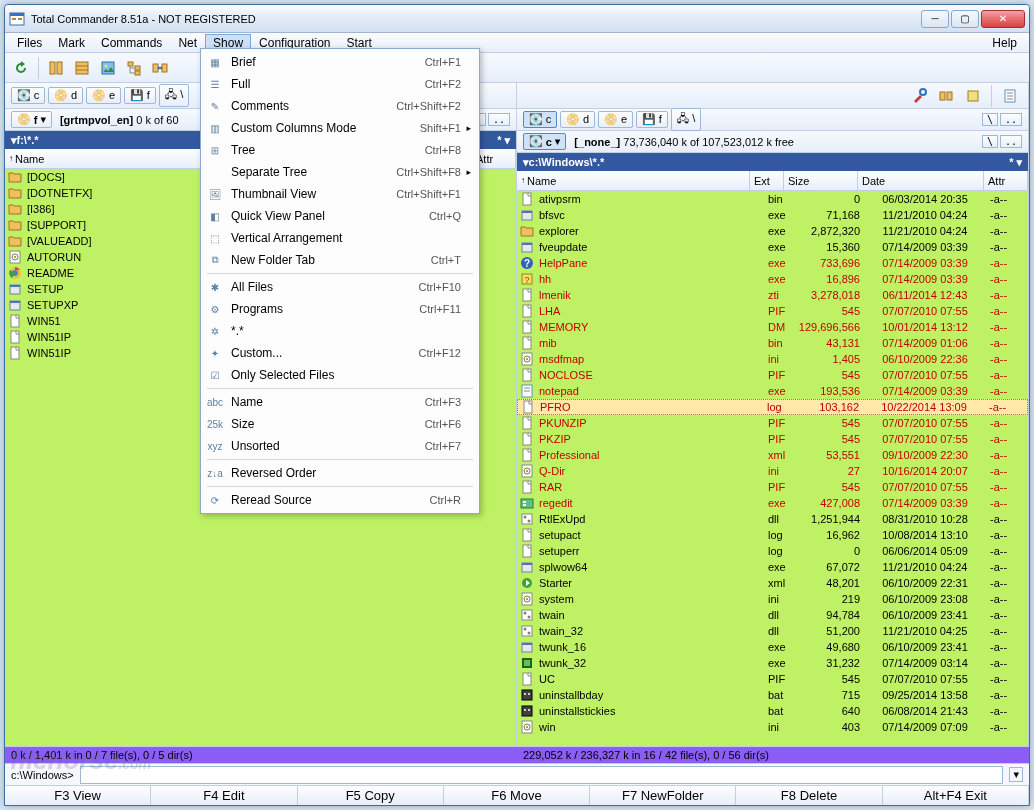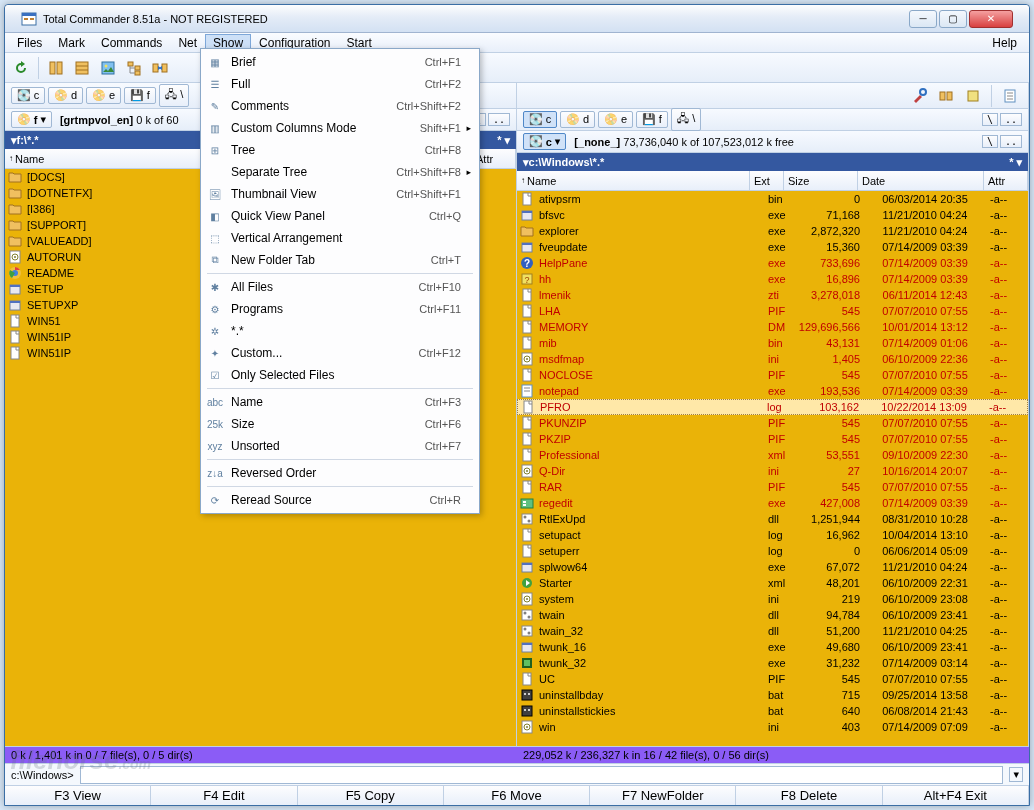--- a/index.html
+++ b/index.html
@@ -1,18 +1,18 @@
 <!DOCTYPE html>
 <html><head>
 <meta charset="utf-8">
 <style>
 * { box-sizing: border-box; margin: 0; padding: 0; }
 body { font-family: 'Segoe UI', Tahoma, sans-serif; font-size: 11px; background: #d8e8f8; width: 1034px; height: 810px; overflow: hidden; position: relative; }
 .window { border: 1px solid #3a6ea5; background: #fff; position: absolute; inset: 4px; box-shadow: 0 0 8px rgba(0,0,0,0.3); border-radius: 4px 4px 0 0; display: flex; flex-direction: column; }
-.titlebar { background: linear-gradient(#fdfdfe, #e4ecf7 45%, #d3e1f3); height: 28px; display: flex; align-items: center; padding: 0 16px; border-bottom: 1px solid #a0b4d0; border-radius: 4px 4px 0 0; }
+.titlebar { background: linear-gradient(#fdfdfe, #e4ecf7 45%, #d3e1f3); height: 28px; display: flex; align-items: center; padding: 0 4px; border-bottom: 1px solid #a0b4d0; border-radius: 4px 4px 0 0; }
 .titlebar .icon { width: 16px; height: 16px; margin-right: 6px; }
 .titlebar .title { flex: 1; color: #000; }
 .winbtns { display: flex; gap: 2px; }
 .winbtn { width: 28px; height: 18px; border: 1px solid #8aa8c8; border-radius: 3px; background: linear-gradient(#f4f8fd,#dbe7f4); display: flex; align-items: center; justify-content: center; font-size: 10px; }
 .winbtn.close { background: linear-gradient(#f5a0a0,#d84040); color: #fff; border-color: #a03030; width: 44px; }
 .menubar { display: flex; height: 20px; background: linear-gradient(#fafcff,#e8effa); border-bottom: 1px solid #c0d0e4; padding: 0 4px; align-items: center; font-size: 12px; }
 .menubar .mi { padding: 2px 8px; cursor: default; }
 .menubar .mi.open { background: #cde0f7; border: 1px solid #7da7d9; padding: 1px 7px; }
 .menubar .spacer { flex: 1; }
 .toolbar { height: 30px; background: linear-gradient(#f7faff,#e6eef9); border-bottom: 1px solid #c0d0e4; display: flex; align-items: center; padding: 0 4px; gap: 2px; }
@@ -26,21 +26,21 @@
 .pathbar .info { margin-left: 8px; }
 .pathbar .endctl { margin-left: auto; display: flex; gap: 2px; }
 .pathbar .endctl span { border: 1px solid #a0b8d4; background: linear-gradient(#fdfdfe,#e8effa); padding: 0 4px; font-family: monospace; font-size: 10px; }
 .dirhead { height: 18px; background: #3458a0; color: #fff; display: flex; align-items: center; padding: 0 6px; font-size: 11px; font-weight: bold; }
 .dirhead .dd { margin-left: auto; }
 .listhdr { display: flex; height: 20px; background: linear-gradient(#fdfdfe,#e8effa); border-bottom: 1px solid #c0d0e4; font-size: 11px; align-items: stretch; }
 .listhdr > div { border-right: 1px solid #c0d0e4; padding: 2px 4px; display: flex; align-items: center; }
 .colarrow { font-size: 8px; margin-right: 2px; }
 .panels { flex: 1; display: flex; min-height: 0; }
 .panel { flex: 1; display: flex; flex-direction: column; border-right: 1px solid #c0d0e4; min-width: 0; }
-.filelist { flex: 1; overflow: auto; background: #eab308; font-size: 11px; position: relative; }
+.filelist { flex: 1; overflow: auto; background: #bef264; font-size: 11px; position: relative; }
 .row { display: flex; height: 16px; align-items: center; white-space: nowrap; }
 .row.red { color: #c00000; }
 .row .ic { width: 16px; height: 14px; margin: 0 2px; display: inline-flex; align-items: center; justify-content: center; }
 .row .nm { flex: 1; overflow: hidden; padding-left: 2px; }
 .row .ext { width: 34px; padding-left: 12px; }
 .row .sz { width: 74px; text-align: right; padding-right: 4px; }
 .row .dt { width: 126px; text-align: center; padding-right: 4px; }
 .row .at { width: 38px; }
 .row.selected { background: #ffe8a8; border: 1px dotted #a08040; }
 .statusbar { height: 17px; border-top: 1px solid #c0d0e4; background: #8b5cf6; display: flex; font-size: 11px; align-items: center; }
@@ -629,21 +629,21 @@
           <div class="row">
             <span class="ic">
               <svg width="14" height="14">
                 <rect x="3" y="1" width="8" height="12" fill="#fff" stroke="#888"></rect>
                 <path d="M8 1v3h3" fill="none" stroke="#888"></path>
               </svg>
             </span>
             <span class="nm">setupact</span>
             <span class="ext">log</span>
             <span class="sz">16,962</span>
-            <span class="dt">10/04/2014 13:10</span>
+            <span class="dt">10/08/2014 13:10</span>
             <span class="at">-a--</span>
           </div>
           <div class="row">
             <span class="ic">
               <svg width="14" height="14">
                 <rect x="3" y="1" width="8" height="12" fill="#fff" stroke="#888"></rect>
                 <path d="M8 1v3h3" fill="none" stroke="#888"></path>
               </svg>
             </span>
             <span class="nm">setuperr</span>

